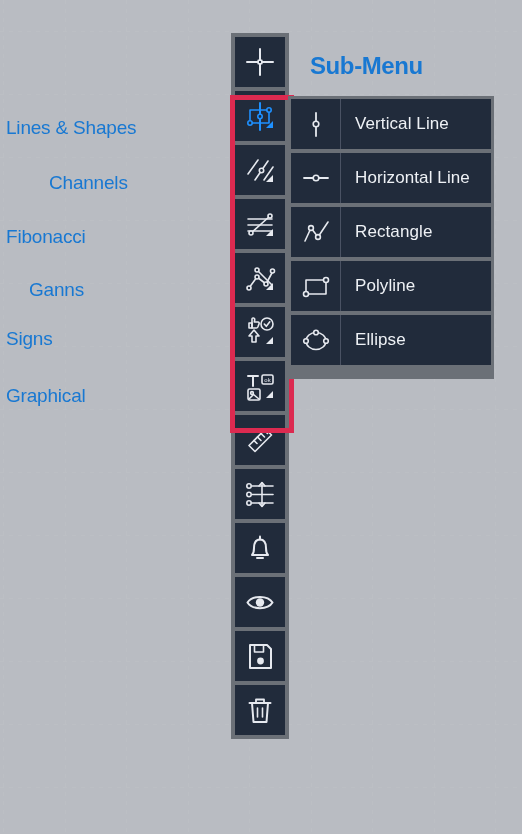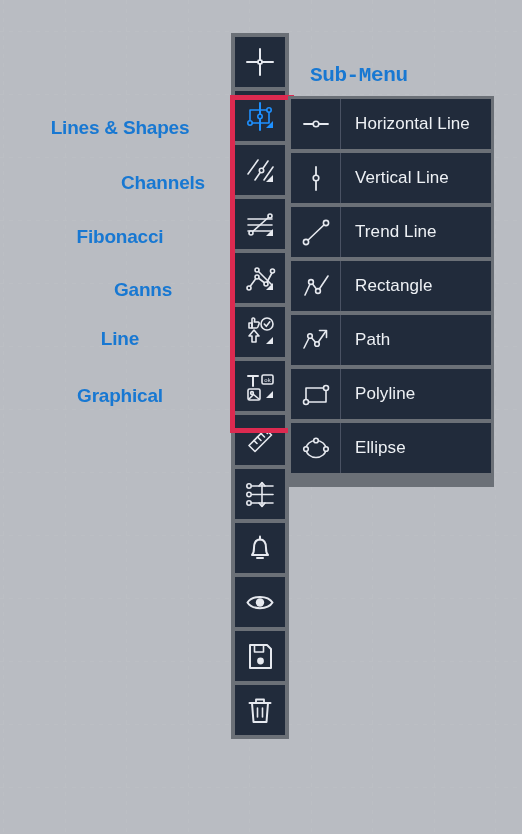--- a/index.html
+++ b/index.html
@@ -46,39 +46,38 @@
   #grid .hline {
     position: absolute;
     left: 0;
     right: 0;
     height: 1px;
     background-image: repeating-linear-gradient(to right,
         #bcbfc4 0px, #bcbfc4 4px, rgba(255,255,255,0) 4px, rgba(255,255,255,0) 9px);
   }
   .annot-wrap {
     position: absolute;
-    left: 12px;
+    left: 6px;
     width: 216px;
-    text-align: center;
+    text-align: left;
     color: #1878d2;
-    font-weight: bold;
+    font-weight: normal;
     font-size: 19px;
     white-space: nowrap;
     letter-spacing: -0.2px;
   }
 
   .submenu-title {
     position: absolute;
     left: 310px;
-    top: 64px;
+    top: 52px;
     color: #1878d2;
     font-weight: bold;
-    font-size: 21px;
+    font-size: 24px;
     letter-spacing: -0.4px;
-    font-family: Liberation Mono, monospace;
   }
 
   
   #toolbar {
     position: absolute;
     left: 231px;
     top: 33px;
     width: 58px;
     background: #6b7077;
     padding: 4px 4px 4px 4px;
@@ -174,21 +173,21 @@
       <div class="hline" style="top: 661px;"></div>
       <div class="hline" style="top: 724px;"></div>
       <div class="hline" style="top: 787px;"></div>
     </div>
 
   <div id="annot-labels">
       <div class="annot-wrap" style="top: 117px;">Lines &amp; Shapes</div>
       <div class="annot-wrap" style="top: 172px; margin-left: 43px;">Channels</div>
       <div class="annot-wrap" style="top: 226px;">Fibonacci</div>
       <div class="annot-wrap" style="top: 279px; padding-left: 23px;">Ganns</div>
-      <div class="annot-wrap" style="top: 328px;">Line</div>
+      <div class="annot-wrap" style="top: 328px;">Signs</div>
       <div class="annot-wrap" style="top: 385px;">Graphical</div>
     </div>
 
   <div class="submenu-title">Sub-Menu</div>
 
   <div id="toolbar">
       <div class="tool-cell">
         <span>
           <svg width="34" height="34" viewBox="0 0 34 34" fill="none" stroke="#e6e9ef" stroke-width="1.6" stroke-linecap="round" stroke-linejoin="round">
             <line x1="17" y1="4" x2="17" y2="30" stroke-width="2"></line>
@@ -337,65 +336,44 @@
         </span>
       </div>
     </div>
 
   <div id="redbox"></div>
 
   <div id="submenu">
       <div class="sm-item">
         <div class="sm-icon">
           <svg width="34" height="34" viewBox="0 0 34 34" fill="none" stroke="#e6e9ef" stroke-width="1.6" stroke-linecap="round" stroke-linejoin="round">
+            <line x1="17" y1="6" x2="17" y2="29" stroke-width="1.8"></line>
+            <circle cx="17" cy="17" r="2.8" fill="#212b3b"></circle>
+          </svg>
+        </div>
+        <div class="sm-label">Vertical Line</div>
+      </div>
+      <div class="sm-item">
+        <div class="sm-icon">
+          <svg width="34" height="34" viewBox="0 0 34 34" fill="none" stroke="#e6e9ef" stroke-width="1.6" stroke-linecap="round" stroke-linejoin="round">
             <line x1="5" y1="17" x2="29" y2="17" stroke-width="1.8"></line>
             <circle cx="17" cy="17" r="2.8" fill="#212b3b"></circle>
           </svg>
         </div>
         <div class="sm-label">Horizontal Line</div>
-      </div>
-      <div class="sm-item">
-        <div class="sm-icon">
-          <svg width="34" height="34" viewBox="0 0 34 34" fill="none" stroke="#e6e9ef" stroke-width="1.6" stroke-linecap="round" stroke-linejoin="round">
-            <line x1="17" y1="6" x2="17" y2="29" stroke-width="1.8"></line>
-            <circle cx="17" cy="17" r="2.8" fill="#212b3b"></circle>
-          </svg>
-        </div>
-        <div class="sm-label">Vertical Line</div>
-      </div>
-      <div class="sm-item">
-        <div class="sm-icon">
-          <svg width="34" height="34" viewBox="0 0 34 34" fill="none" stroke="#e6e9ef" stroke-width="1.6" stroke-linecap="round" stroke-linejoin="round">
-            <line x1="7" y1="27" x2="27" y2="8" stroke-width="1.6"></line>
-            <circle cx="7" cy="27" r="2.6" fill="#212b3b"></circle>
-            <circle cx="27" cy="8" r="2.6" fill="#212b3b"></circle>
-          </svg>
-        </div>
-        <div class="sm-label">Trend Line</div>
       </div>
       <div class="sm-item">
         <div class="sm-icon">
           <svg width="34" height="34" viewBox="0 0 34 34" fill="none" stroke="#e6e9ef" stroke-width="1.6" stroke-linecap="round" stroke-linejoin="round">
             <polyline points="6,26 12,13 19,22 29,7" stroke-width="1.6"></polyline>
             <circle cx="12" cy="13" r="2.4" fill="#212b3b"></circle>
             <circle cx="19" cy="22" r="2.4" fill="#212b3b"></circle>
           </svg>
         </div>
         <div class="sm-label">Rectangle</div>
-      </div>
-      <div class="sm-item">
-        <div class="sm-icon">
-          <svg width="34" height="34" viewBox="0 0 34 34" fill="none" stroke="#e6e9ef" stroke-width="1.6" stroke-linecap="round" stroke-linejoin="round">
-            <polyline points="5,25 11,13 18,21 27,8" stroke-width="1.6"></polyline>
-            <polyline points="20.5,7.5 27.5,7.5 27.5,14.5"></polyline>
-            <circle cx="11" cy="13" r="2.3" fill="#212b3b"></circle>
-            <circle cx="18" cy="21" r="2.3" fill="#212b3b"></circle>
-          </svg>
-        </div>
-        <div class="sm-label">Path</div>
       </div>
       <div class="sm-item">
         <div class="sm-icon">
           <svg width="34" height="34" viewBox="0 0 34 34" fill="none" stroke="#e6e9ef" stroke-width="1.6" stroke-linecap="round" stroke-linejoin="round">
             <rect x="7" y="11" width="20" height="14" stroke-width="1.6"></rect>
             <circle cx="7" cy="25" r="2.5" fill="#212b3b"></circle>
             <circle cx="27" cy="11" r="2.5" fill="#212b3b"></circle>
           </svg>
         </div>
         <div class="sm-label">Polyline</div>

